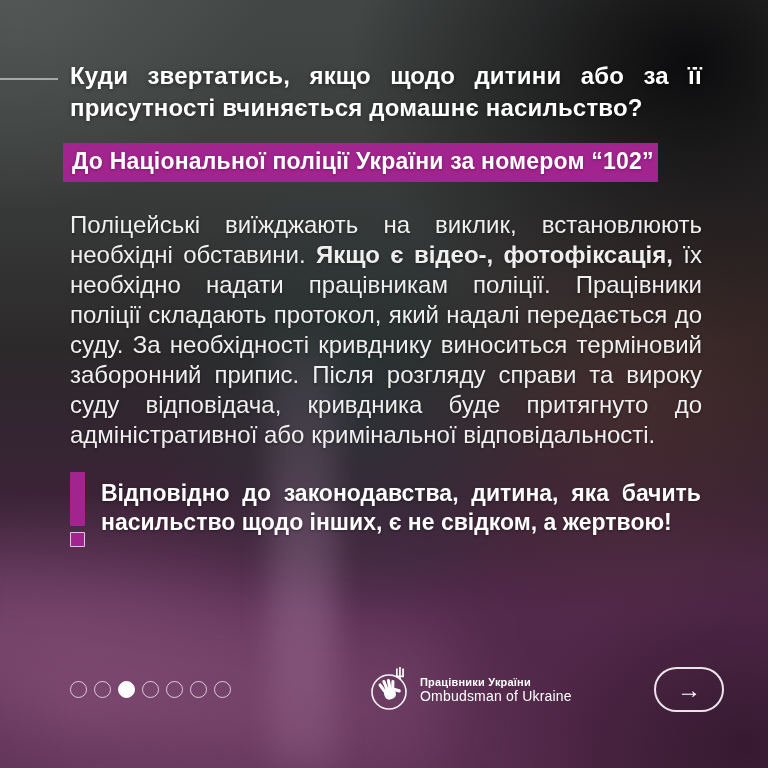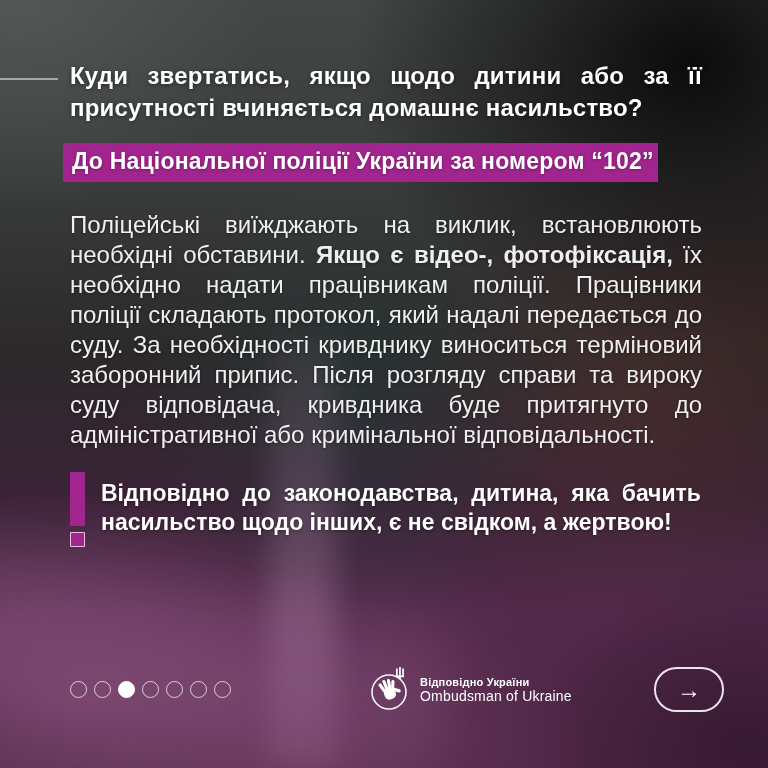--- a/index.html
+++ b/index.html
@@ -143,20 +143,20 @@
       </g>
       <g fill="#ffffff" transform="translate(26,1)">
         <rect x="0" y="1.5" width="1.7" height="8.5"></rect>
         <rect x="3.1" y="0" width="1.7" height="10"></rect>
         <rect x="6.2" y="1.5" width="1.7" height="8.5"></rect>
         <rect x="0" y="8.5" width="7.9" height="1.7"></rect>
         <rect x="3.1" y="10" width="1.7" height="2.2"></rect>
       </g>
     </svg>
     <div class="logo-text">
-      <div class="logo-line1">Відповідно України</div>
+      <div class="logo-line1">Працівники України</div>
       <div class="logo-line2">Ombudsman of Ukraine</div>
     </div>
   </div>
 
   <button class="next-btn">→</button>
 
 </div>
 
 </body></html>

